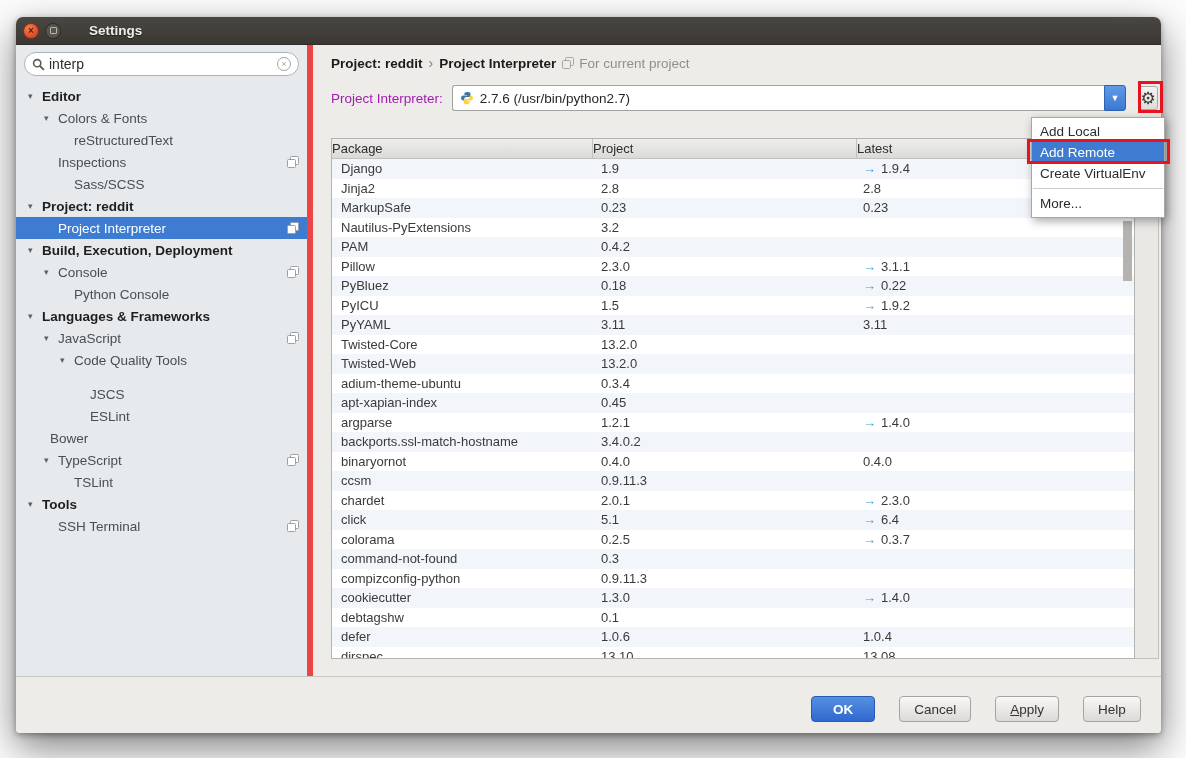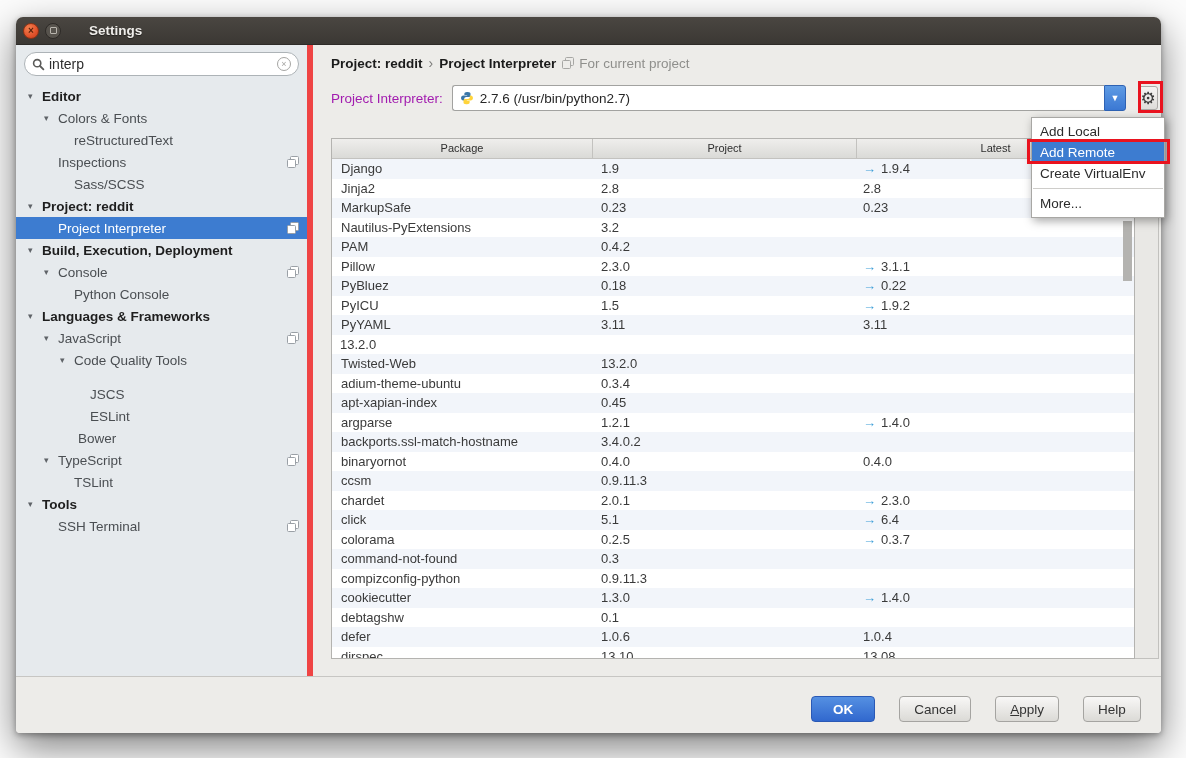--- a/index.html
+++ b/index.html
@@ -66,21 +66,21 @@
                  font-size:9px; display:flex; align-items:center; justify-content:center; }
   .gear-btn { width:20px; height:24px; margin-left:12px; font-size:17px; color:#3B3B3B;
               background:linear-gradient(#F5F4F2,#DEDDDA); border:1px solid #ABAAA7;
               border-radius:3px; display:flex; align-items:center; justify-content:center; }
 
   .table-area { position:absolute; left:18px; top:93px; right:2px; height:521px; display:flex; }
   .table-box { flex:1; background:#fff; border:1px solid #B4B3B0; position:relative; overflow:hidden; }
   .thead, .trow { display:grid; grid-template-columns:261px 264px 1fr; }
   .thead { height:20px; background:linear-gradient(#EFEEEC,#DADad7);
            border-bottom:1px solid #C3C2BF; }
-  .th { font-size:11px; color:#2E2E2E; text-align:center; line-height:19px;
+  .th { font-size:13px; color:#2E2E2E; text-align:left; line-height:19px;
         border-right:1px solid #C3C2BF; overflow:hidden; white-space:nowrap; }
   .th:last-child { border-right:none; }
   .trow { height:19.5px; }
   .trow.odd { background:#F2F5FA; }
   .td { font-size:13px; color:#3A3A3A; line-height:19.5px; white-space:nowrap; overflow:hidden; }
   .td.pkg { padding-left:9px; }
   .td.ver { padding-left:8px; }
   .td.latest { padding-left:6px; }
   .update-arrow { color:#3E9FD8; font-weight:bold; margin-right:5px; }
   .scroll-thumb { position:absolute; right:2px; top:82px; width:9px; height:60px;
@@ -220,21 +220,21 @@
               <span class="tree-label">Code Quality Tools</span>
             </div>
             <div class="tree-row" style="padding-left: 60px; margin-top: 12px;">
               <span class="tree-arrow"></span>
               <span class="tree-label">JSCS</span>
             </div>
             <div class="tree-row" style="padding-left: 60px;">
               <span class="tree-arrow"></span>
               <span class="tree-label">ESLint</span>
             </div>
-            <div class="tree-row" style="padding-left: 48px;">
+            <div class="tree-row" style="padding-left: 20px;">
               <span class="tree-arrow"></span>
               <span class="tree-label">Bower</span>
             </div>
             <div class="tree-row" style="padding-left: 28px;">
               <span class="tree-arrow">▾</span>
               <span class="tree-label">TypeScript</span>
               <span class="mod-icon">
                 <svg width="12" height="12" viewBox="0 0 12 12">
                   <rect x="3.5" y="0.5" width="8" height="8" rx="1" fill="#fff" stroke="#9AA0A6"></rect>
                   <rect x="0.5" y="3.5" width="8" height="8" rx="1" fill="#fff" stroke="#9AA0A6"></rect>
@@ -346,20 +346,21 @@
                   <div class="td pkg">PyICU</div>
                   <div class="td ver">1.5</div>
                   <div class="td latest"><span class="update-arrow">→</span>1.9.2</div>
                 </div>
                 <div class="trow odd">
                   <div class="td pkg">PyYAML</div>
                   <div class="td ver">3.11</div>
                   <div class="td latest">3.11</div>
                 </div>
                 <div class="trow">
+                  <div class="td pkg">Twisted-Core</div>
                   <div class="td ver">13.2.0</div>
                   <div class="td latest"></div>
                 </div>
                 <div class="trow odd">
                   <div class="td pkg">Twisted-Web</div>
                   <div class="td ver">13.2.0</div>
                   <div class="td latest"></div>
                 </div>
                 <div class="trow">
                   <div class="td pkg">adium-theme-ubuntu</div>

